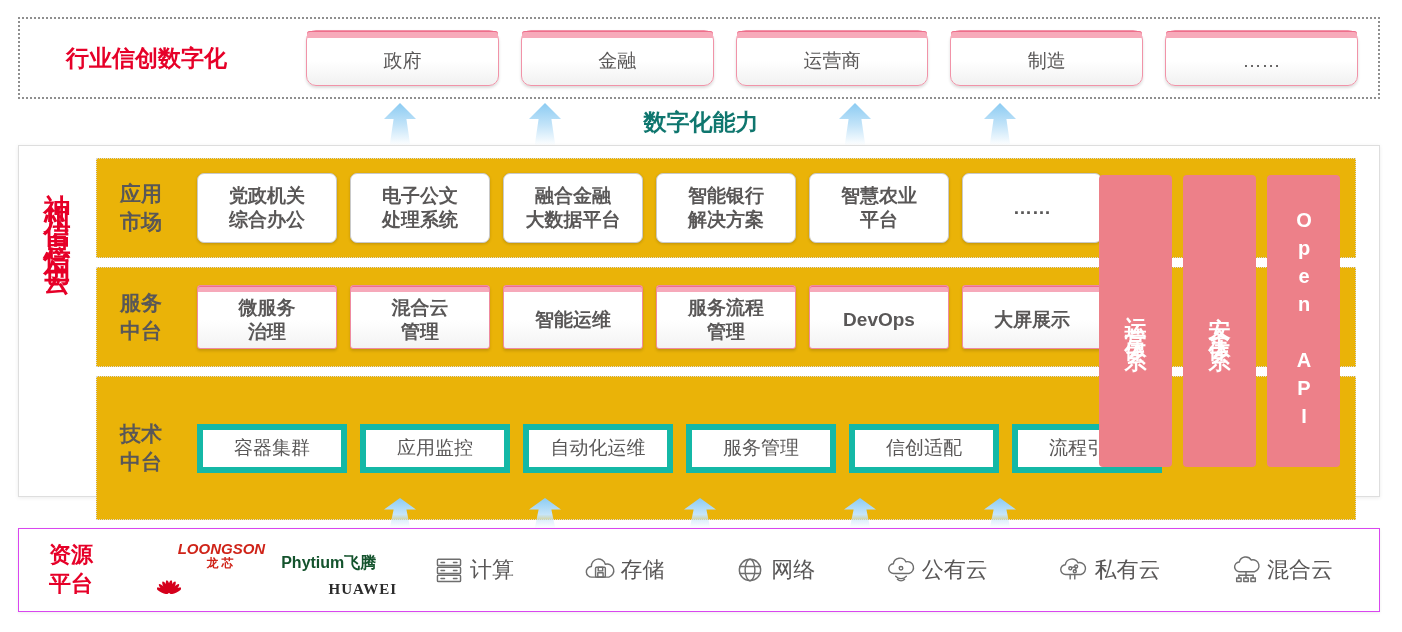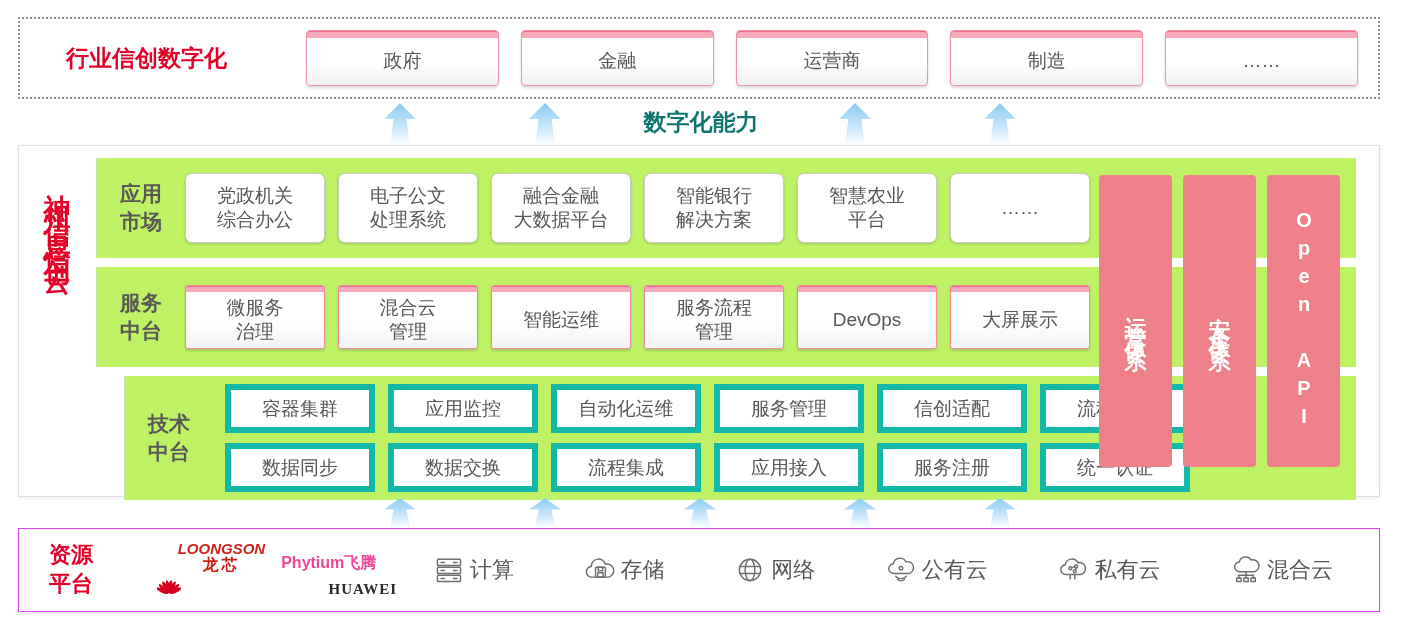--- a/index.html
+++ b/index.html
@@ -4,21 +4,21 @@
 <style>
   html,body{margin:0;padding:0;background:#fff;}
   .canvas{position:relative;width:1402px;height:632px;background:#fff;
           font-family:"Liberation Sans","DejaVu Sans",sans-serif;overflow:hidden;padding-left:42px;}
 
   
   .top-band{position:absolute;left:18px;top:17px;width:1362px;height:82px;
             border:2px dotted #8f8f8f;display:flex;align-items:center;box-sizing:border-box;}
   .top-title{margin-left:46px;width:210px;font-size:23px;font-weight:bold;color:#e60028;flex:none;}
   .industry-boxes{flex:1;display:flex;gap:22px;margin:0 20px 0 30px;}
-  .ind-box{flex:1;height:48px;position:relative;border:1px solid #f193a8;border-radius:4px;
+  .ind-box{flex:1;height:48px;position:relative;border:1px solid #f193a8;border-radius:10px;
            background:linear-gradient(180deg,#ffffff 0%,#ffffff 55%,#f1f1f1 100%);
            box-shadow:0 2px 3px rgba(0,0,0,.14);
            display:flex;align-items:center;justify-content:center;
            font-size:19px;color:#595757;padding-top:6px;box-sizing:content-box;}
   .ind-box::before{content:"";position:absolute;top:0;left:0;right:0;height:7px;
            background:#f7aaba;box-shadow:inset 0 1px 0 #ee6e8b;border-radius:3px 3px 0 0;}
 
   
   .cap-strip{position:absolute;left:0;top:100px;width:1402px;height:45px;}
   .cap-label{position:absolute;left:50%;transform:translateX(-50%);top:7px;
@@ -29,25 +29,25 @@
   .cap-strip .up-arrow{height:42px;top:3px;}
   .mid-arrows .up-arrow{height:30px;top:1px;}
 
   
   .main-box{position:absolute;left:18px;top:145px;width:1362px;height:352px;background:#fff;
             border:1px solid #dedede;box-shadow:0 1px 4px rgba(0,0,0,.08);box-sizing:border-box;}
   .v-title{position:absolute;left:20px;top:26px;height:310px;
            writing-mode:vertical-rl;text-orientation:upright;
            font-size:27px;font-weight:bold;color:#e60028;letter-spacing:13px;}
   .rows{position:absolute;left:77px;top:12px;width:1260px;display:flex;flex-direction:column;gap:9px;}
-  .row{background:#bef264;border:1px dotted #d9d9d9;display:flex;align-items:center;box-sizing:border-box;}
-  .row1{height:100px;} .row2{height:100px;} .row3{height:124px;margin-left:28px;}
+  .row{background:#eab308;border:1px dotted #d9d9d9;display:flex;align-items:center;box-sizing:border-box;}
+  .row1{height:100px;} .row2{height:100px;} .row3{height:144px;}
   .row-label{width:88px;flex:none;text-align:center;font-size:21px;font-weight:bold;color:#595757;
              white-space:pre-line;line-height:1.35;}
-  .row-items{display:flex;gap:13px;margin-left:0;}
+  .row-items{display:flex;gap:13px;margin-left:12px;font-weight:bold;}
   .app-box{width:138px;height:68px;background:#fff;border:1px solid #c9c9c9;border-radius:7px;
            box-shadow:0 1px 3px rgba(0,0,0,.18);display:flex;align-items:center;justify-content:center;
            text-align:center;font-size:19px;color:#595757;white-space:pre-line;line-height:1.25;}
   .svc-box{width:138px;height:56px;position:relative;border:1px solid #ef8ba1;border-radius:3px;
            background:linear-gradient(180deg,#ffffff 55%,#f3f3f3 100%);
            box-shadow:0 2px 3px rgba(0,0,0,.15);
            display:flex;align-items:center;justify-content:center;text-align:center;
            font-size:19px;color:#595757;white-space:pre-line;line-height:1.25;padding-top:6px;}
   .svc-box::before{content:"";position:absolute;top:0;left:0;right:0;height:6px;
            background:#f6a9ba;box-shadow:inset 0 1px 0 #ee6e8b;border-radius:2px 2px 0 0;}
@@ -66,22 +66,22 @@
 
   
   .res-band{position:absolute;left:18px;top:528px;width:1362px;height:84px;background:#fff;
             border:1px solid #d946ef;box-shadow:0 1px 3px rgba(0,0,0,.07);
             display:flex;align-items:center;box-sizing:border-box;}
   .res-title{margin-left:30px;width:108px;flex:none;font-size:22px;font-weight:bold;color:#e60028;
              white-space:pre-line;line-height:1.3;}
   .vendors{width:240px;flex:none;display:flex;flex-direction:column;justify-content:center;gap:5px;}
   .vendor-row1{display:flex;align-items:flex-start;gap:16px;justify-content:center;}
   .loongson{color:#cf2318;font-style:italic;font-weight:800;font-size:15px;text-align:center;line-height:1;}
-  .loongson-sub{display:block;font-size:16px;font-style:normal;font-weight:bold;letter-spacing:3px;margin-top:1px;}
-  .phytium{color:#ec4899;font-weight:bold;font-size:16px;margin-top:12px;}
+  .loongson-sub{display:block;font-size:12px;font-style:normal;font-weight:bold;letter-spacing:3px;margin-top:1px;}
+  .phytium{color:#14532d;font-weight:bold;font-size:16px;margin-top:12px;}
   .huawei-row{display:flex;align-items:center;justify-content:space-between;font-family:Liberation Serif, serif;}
   .huawei-text{color:#2b2b2b;font-weight:bold;font-size:15px;letter-spacing:1px;}
   .resources{flex:1;display:flex;justify-content:space-between;align-items:flex-start;padding:0 46px 0 36px;gap:6px;}
   .res-item{display:flex;align-items:center;gap:5px;}
   .res-item svg{flex:none;}
   .res-label{font-size:22px;color:#595757;}
   .icon-stroke{fill:none;stroke:#6e6e6e;stroke-width:1.6;stroke-linecap:round;stroke-linejoin:round;}
 </style>
 </head>
 <body>
@@ -151,28 +151,20 @@
 中台</div>
         <div class="tech-grid">
           <div class="tech-row">
             <div class="tech-box">容器集群</div>
             <div class="tech-box">应用监控</div>
             <div class="tech-box">自动化运维</div>
             <div class="tech-box">服务管理</div>
             <div class="tech-box">信创适配</div>
             <div class="tech-box">流程引擎</div>
           </div>
-          <div class="tech-row">
-            <div class="tech-box">数据同步</div>
-            <div class="tech-box">数据交换</div>
-            <div class="tech-box">流程集成</div>
-            <div class="tech-box">应用接入</div>
-            <div class="tech-box">服务注册</div>
-            <div class="tech-box">统一认证</div>
-          </div>
         </div>
       </div>
     </div>
 
     <div class="pillar pillar-1">运营体系</div>
     <div class="pillar pillar-2">安全体系</div>
     <div class="pillar pillar-3">Open API</div>
   </div>
 
   <div class="mid-arrows">

